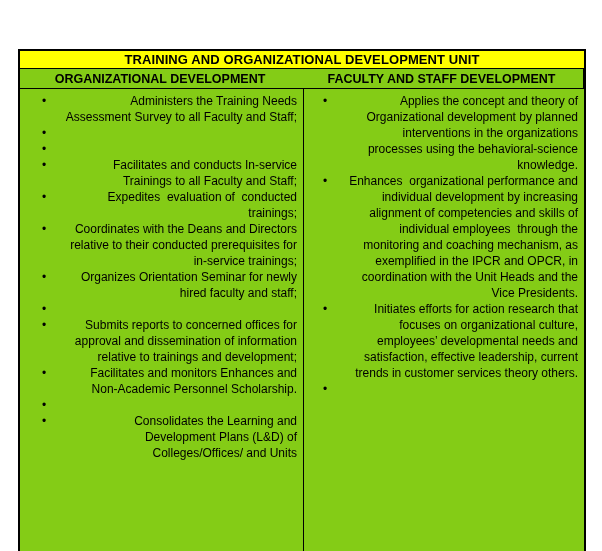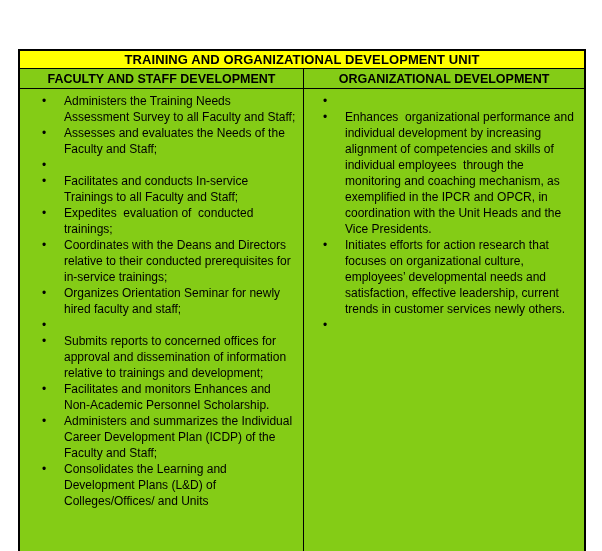--- a/index.html
+++ b/index.html
@@ -85,46 +85,46 @@
   .mk {
     flex: none;
     width: 22px;
     font-size: 12px;
     line-height: 16px;
   }
   .tx {
     flex: 1;
     padding-right: 6px;
     white-space: pre-wrap;
+    text-align: right;
   }
 </style>
 </head>
 <body>
 
 <div class="page">
   <div class="doc-table">
 
     <div class="title-row" style="background: rgb(255, 255, 0);">TRAINING AND ORGANIZATIONAL DEVELOPMENT UNIT</div>
 
     <div class="header-row">
+      <div class="header-cell right">ORGANIZATIONAL DEVELOPMENT</div>
       <div class="header-cell left">FACULTY AND STAFF DEVELOPMENT</div>
-      <div class="header-cell right">ORGANIZATIONAL DEVELOPMENT</div>
     </div>
 
     <div class="body-row">
 
       <div class="body-cell left">
         <ul class="blist">
           <li>
               <span class="mk">•</span>
               <span class="tx">Administers the Training Needs Assessment Survey to all Faculty and Staff;</span>
             </li>
           <li>
               <span class="mk">•</span>
-              <span class="tx">Assesses and evaluates the Needs of the Faculty and Staff;</span>
             </li>
           <li>
               <span class="mk">•</span>
             </li>
           <li>
               <span class="mk">•</span>
               <span class="tx">Facilitates and conducts In-service Trainings to all Faculty and Staff;</span>
             </li>
           <li>
               <span class="mk">•</span>
@@ -144,41 +144,41 @@
           <li>
               <span class="mk">•</span>
               <span class="tx">Submits reports to concerned offices for approval and dissemination of information relative to trainings and development;</span>
             </li>
           <li>
               <span class="mk">•</span>
               <span class="tx">Facilitates and monitors Enhances and Non-Academic Personnel Scholarship.</span>
             </li>
           <li>
               <span class="mk">•</span>
-              <span class="tx">Administers and summarizes the Individual Career Development Plan (ICDP) of the Faculty and Staff;</span>
             </li>
           <li>
               <span class="mk">•</span>
               <span class="tx">Consolidates the Learning and Development Plans (L&amp;D) of  Colleges/Offices/ and Units</span>
             </li>
         </ul>
       </div>
 
       <div class="body-cell right">
         <ul class="blist">
           <li>
               <span class="mk">•</span>
+              <span class="tx">Applies the concept and theory of Organizational development by planned interventions in the organizations processes using the behavioral-science knowledge.</span>
             </li>
           <li>
               <span class="mk">•</span>
               <span class="tx">Enhances  organizational performance and individual development by increasing alignment of competencies and skills of individual employees  through the monitoring and coaching mechanism, as exemplified in the IPCR and OPCR, in coordination with the Unit Heads and the Vice Presidents.</span>
             </li>
           <li>
               <span class="mk">•</span>
-              <span class="tx">Initiates efforts for action research that focuses on organizational culture, employees’ developmental needs and satisfaction, effective leadership, current trends in customer services newly others.</span>
+              <span class="tx">Initiates efforts for action research that focuses on organizational culture, employees’ developmental needs and satisfaction, effective leadership, current trends in customer services theory others.</span>
             </li>
           <li>
               <span class="mk">•</span>
             </li>
         </ul>
       </div>
 
     </div>
   </div>
 </div>

